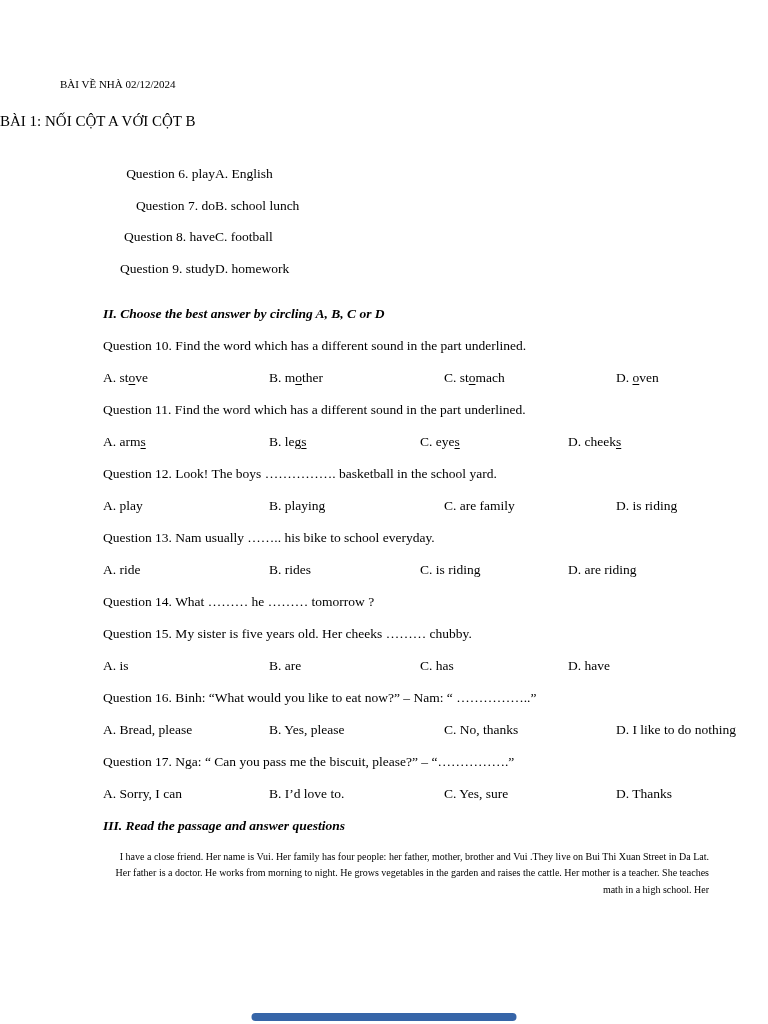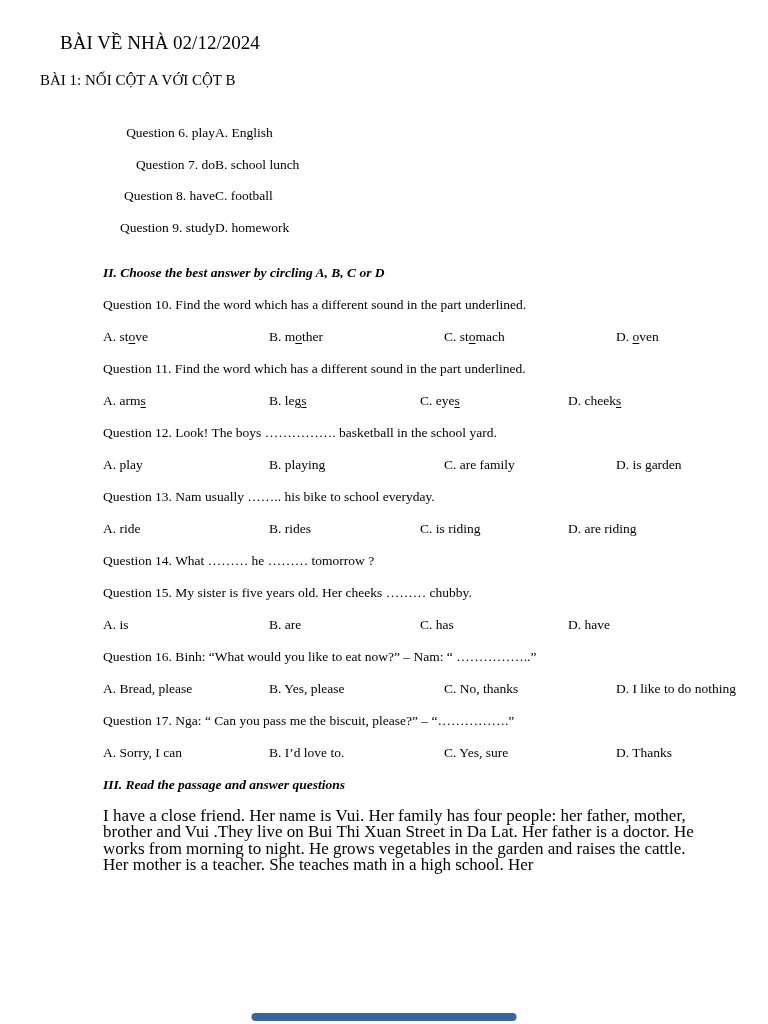--- a/index.html
+++ b/index.html
@@ -7,29 +7,28 @@
     width: 768px; height: 1024px;
     background: #ffffff;
     color: #000000;
     font-family: "Liberation Serif", "DejaVu Serif", serif;
     overflow: hidden;
     position: relative;
   }
   .page { position: relative; width: 768px; height: 1024px; }
 
   .title1 {
-    padding-top: 32px;
+    padding-top: 73px;
     margin-left: 60px;
-    font-size: 19px;
+    font-size: 11px;
     line-height: 22px;
     white-space: nowrap;
   }
   .title2 {
     margin-top: 16px;
-    margin-left: 40px;
     font-size: 15px;
     line-height: 20px;
     white-space: nowrap;
   }
 
   .match-list { margin: 34px 0 0 107px; }
   .match-row {
     display: flex;
     font-size: 13.5px;
     line-height: 18px;
@@ -67,23 +66,23 @@
   .q-options.wide   .opt:nth-child(2) { width: 139px; }
   .q-options.wide   .opt:nth-child(3) { width: 136px; }
   .q-options.narrow .opt:nth-child(1) { width: 130px; }
   .q-options.narrow .opt:nth-child(2) { width: 115px; }
   .q-options.narrow .opt:nth-child(3) { width: 112px; }
   .opt u { text-underline-offset: 2px; }
 
   .passage {
     margin: 7px 8px 0 103px;
     width: 606px;
-    font-size: 17px;
+    font-size: 10px;
     line-height: 16.5px;
-    text-align: left;
+    text-align: right;
   }
 
   .scroll-indicator {
     position: absolute;
     bottom: 3px;
     left: 50%;
     transform: translateX(-50%);
     width: 265px;
     height: 8px;
     border-radius: 4px;
@@ -131,21 +130,21 @@
         <span class="opt">A. arm<u>s</u></span>
         <span class="opt">B. leg<u>s</u></span>
         <span class="opt">C. eye<u>s</u></span>
         <span class="opt">D. cheek<u>s</u></span>
       </div>
       <div class="q-prompt">Question 12. Look! The boys ……………. basketball in the school yard.</div>
       <div class="q-options wide">
         <span class="opt">A. play</span>
         <span class="opt">B. playing</span>
         <span class="opt">C. are family</span>
-        <span class="opt">D. is garden</span>
+        <span class="opt">D. is riding</span>
       </div>
       <div class="q-prompt">Question 13. Nam usually …….. his bike to school everyday.</div>
       <div class="q-options narrow">
         <span class="opt">A. ride</span>
         <span class="opt">B. rides</span>
         <span class="opt">C. is riding</span>
         <span class="opt">D. are riding</span>
       </div>
       <div class="q-prompt">Question 14. What ……… he  ……… tomorrow ?</div>
       <div class="q-prompt">Question 15. My sister is five years old. Her cheeks ……… chubby.</div>

